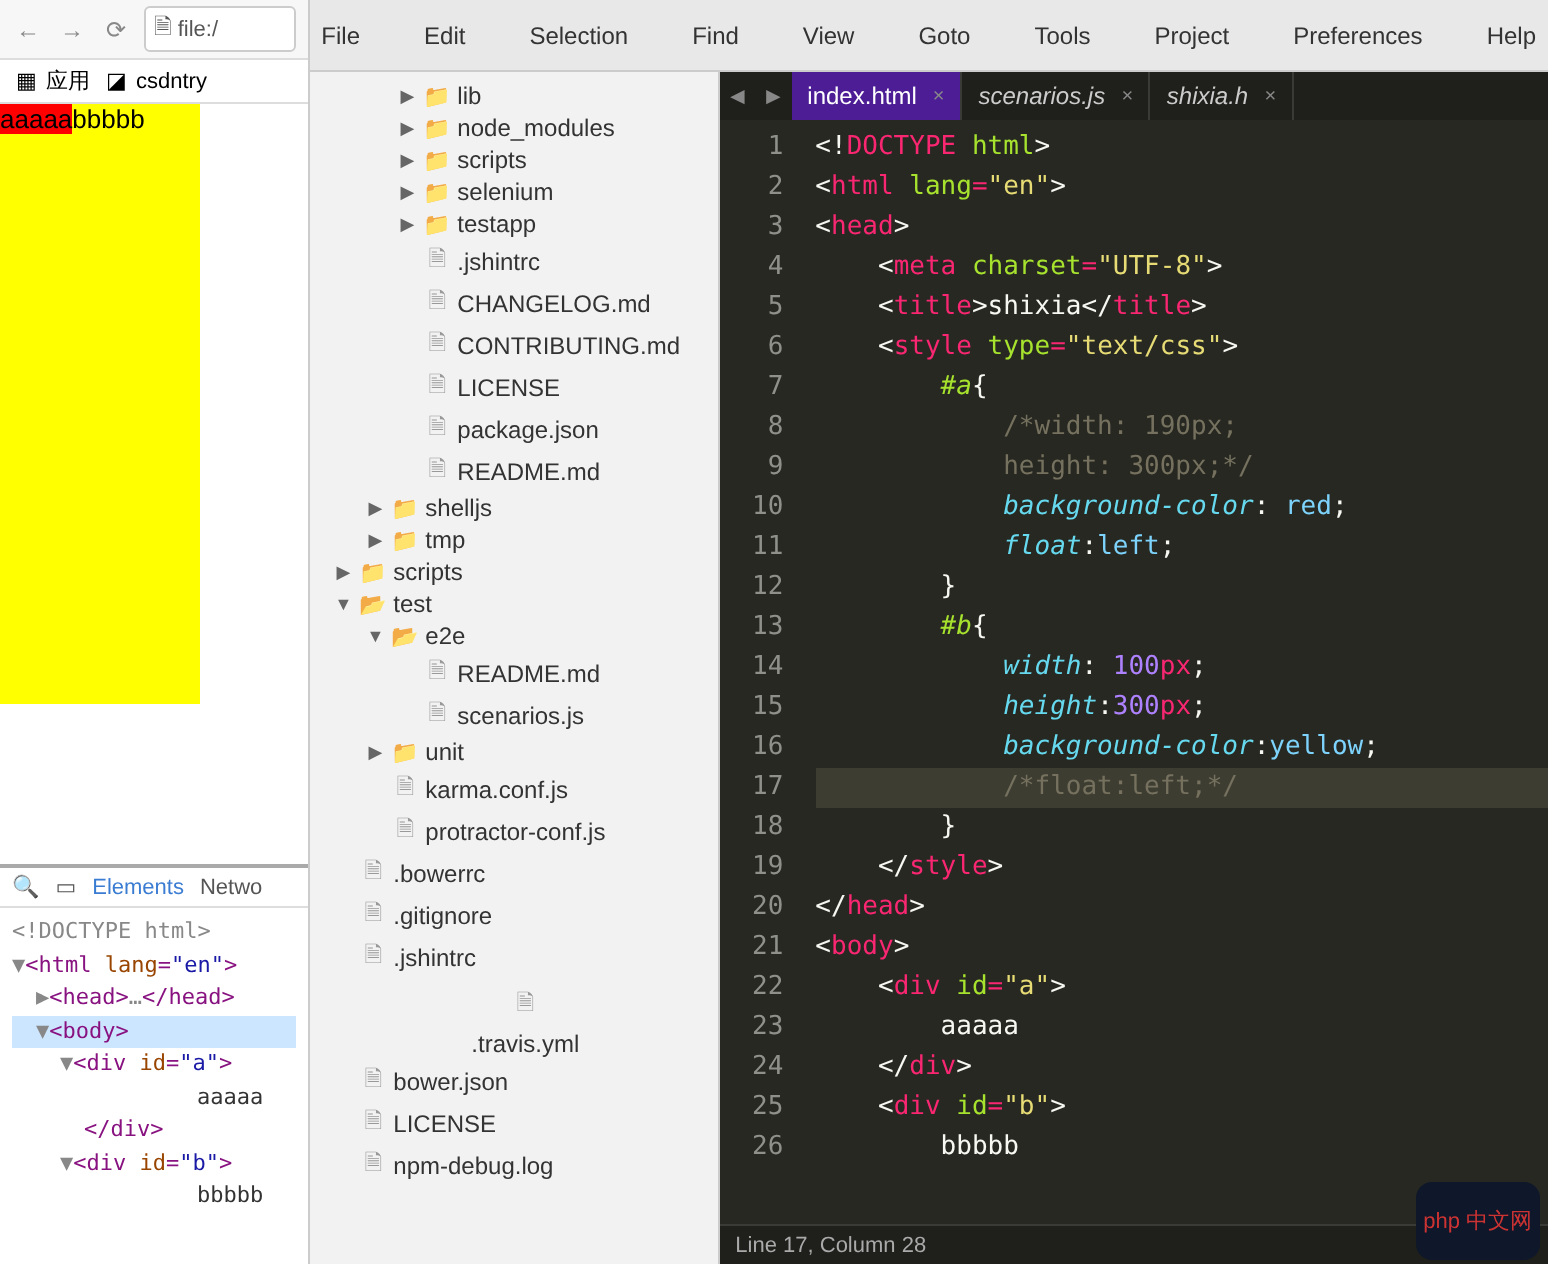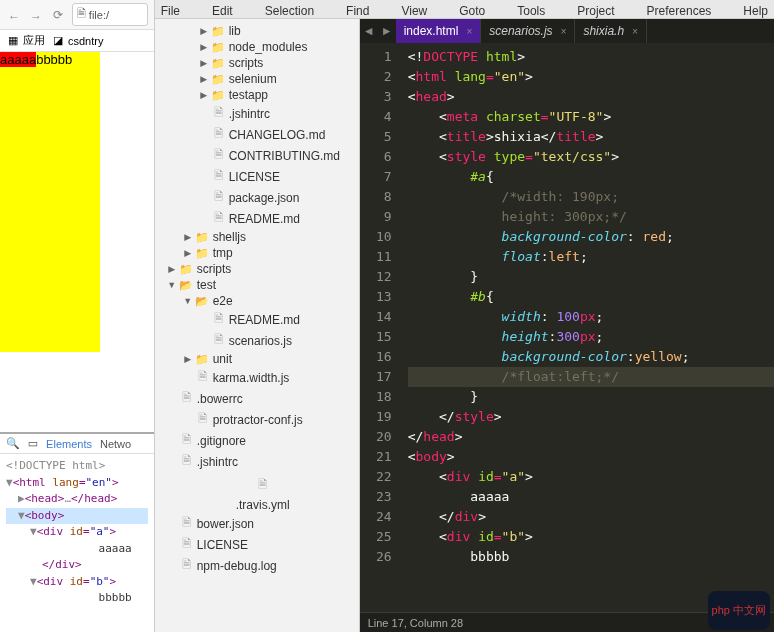--- a/index.html
+++ b/index.html
@@ -24,21 +24,21 @@
     .dev-tab.active { color:#3b7cd3; }
     .dev-body { padding: 4px 6px; font-family: Menlo, Consolas, monospace; font-size: 11px; color:#888; line-height:1.5; }
     .dev-body .tag { color:#881280; }
     .dev-body .attr-n { color:#994500; }
     .dev-body .attr-v { color:#1a1aa6; }
     .dev-body .sel { background:#cde6ff; }
     .indent1 { padding-left: 12px; } .indent2 { padding-left: 24px; } .indent3 { padding-left: 36px; } .indent4{padding-left:48px;}
 
     
     .editor-panel { flex: 1; display: flex; flex-direction: column; background: #fff; }
-    .menu-bar { height: 19px; background: #e8e8e8; display: flex; align-items: flex-end; padding: 0 6px; gap: 32px; border-bottom: 1px solid #ccc; font-size: 12px; color:#333; }
+    .menu-bar { height: 36px; background: #e8e8e8; display: flex; align-items: center; padding: 0 6px; gap: 32px; border-bottom: 1px solid #ccc; font-size: 12px; color:#333; }
     .menu-item { cursor: pointer; }
     .editor-body { flex: 1; display: flex; }
     
     
     .sidebar { width: 205px; background: #f2f2f2; border-right: 1px solid #ccc; padding: 4px 0; overflow: hidden; font-size: 12px; color:#333; }
     .tree-row { display: flex; align-items: center; gap: 3px; padding: 1px 0 1px 4px; cursor: pointer; white-space:nowrap; }
     .arrow { width: 10px; text-align:center; color:#666; font-size:9px; }
     .folder-ico, .file-ico { width: 14px; text-align: center; }
     .folder-ico::before { content: "📁"; font-size: 11px; }
     .folder-open::before { content: "📂"; font-size: 11px; }
@@ -56,21 +56,21 @@
     .code { flex: 1; padding: 4px 0 4px 8px; white-space: pre; }
     .code .row.cur { background: #3e3d32; }
     .c-tag { color: #f92672; text-align: right; }
     .c-bracket { color: #f8f8f2; }
     .c-attr { color: #a6e22e; }
     .c-op { color: #f92672; }
     .c-str { color: #e6db74; }
     .c-sel { color: #a6e22e; font-style: italic; }
     .c-prop { color: #66d9ef; font-style: italic; }
     .c-val { color: #ae81ff; }
-    .c-named { color: #fdba74; }
+    .c-named { color: #7dd3fc; }
     .c-comment { color: #75715e; }
     .c-text { color: #f8f8f2; }
     .status-bar { height: 20px; background: #1f201b; color: #aaa; font-size: 11px; display: flex; align-items: center; padding: 0 8px; border-top:1px solid #3a3a36; }
     
     .watermark { position: absolute; right: 4px; bottom: 2px; font-size: 11px; color: #c33; background:#0f172a; padding:12px 4px; border-radius:8px; }
   </style>
 </head>
 <body>
 
 <div class="container">
@@ -227,31 +227,31 @@
             <span>scenarios.js</span>
           </div>
           <div class="tree-row" style="padding-left: 28px;">
             <span class="arrow">▶</span>
             <span class="folder-ico"></span>
             <span>unit</span>
           </div>
           <div class="tree-row" style="padding-left: 28px;">
             <span class="arrow"></span>
             <span class="file-ico"></span>
-            <span>karma.width.js</span>
+            <span>karma.conf.js</span>
+          </div>
+          <div class="tree-row" style="padding-left: 28px;">
+            <span class="arrow"></span>
+            <span class="file-ico"></span>
+            <span>protractor-conf.js</span>
           </div>
           <div class="tree-row" style="padding-left: 12px;">
             <span class="arrow"></span>
             <span class="file-ico"></span>
             <span>.bowerrc</span>
-          </div>
-          <div class="tree-row" style="padding-left: 28px;">
-            <span class="arrow"></span>
-            <span class="file-ico"></span>
-            <span>protractor-conf.js</span>
           </div>
           <div class="tree-row" style="padding-left: 12px;">
             <span class="arrow"></span>
             <span class="file-ico"></span>
             <span>.gitignore</span>
           </div>
           <div class="tree-row" style="padding-left: 12px;">
             <span class="arrow"></span>
             <span class="file-ico"></span>
             <span>.jshintrc</span>

